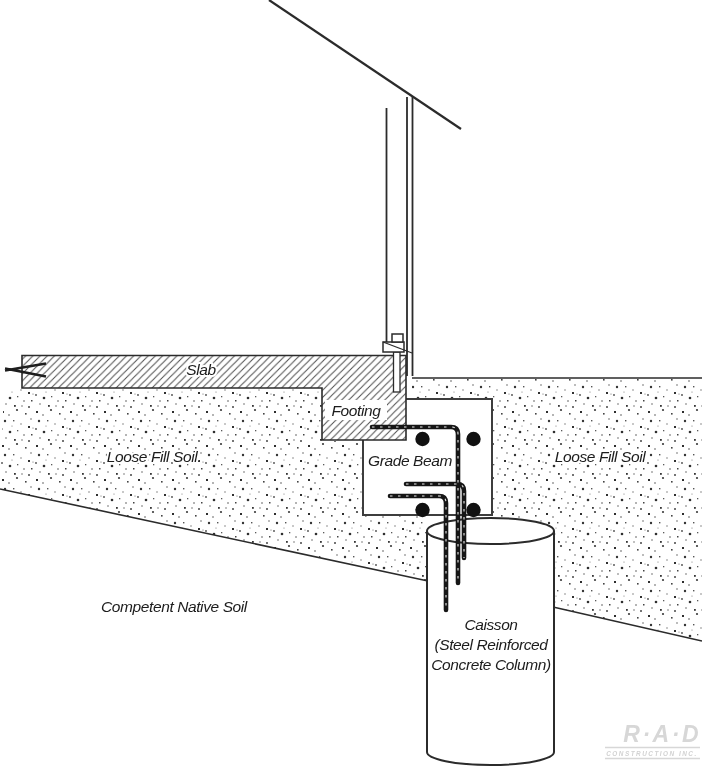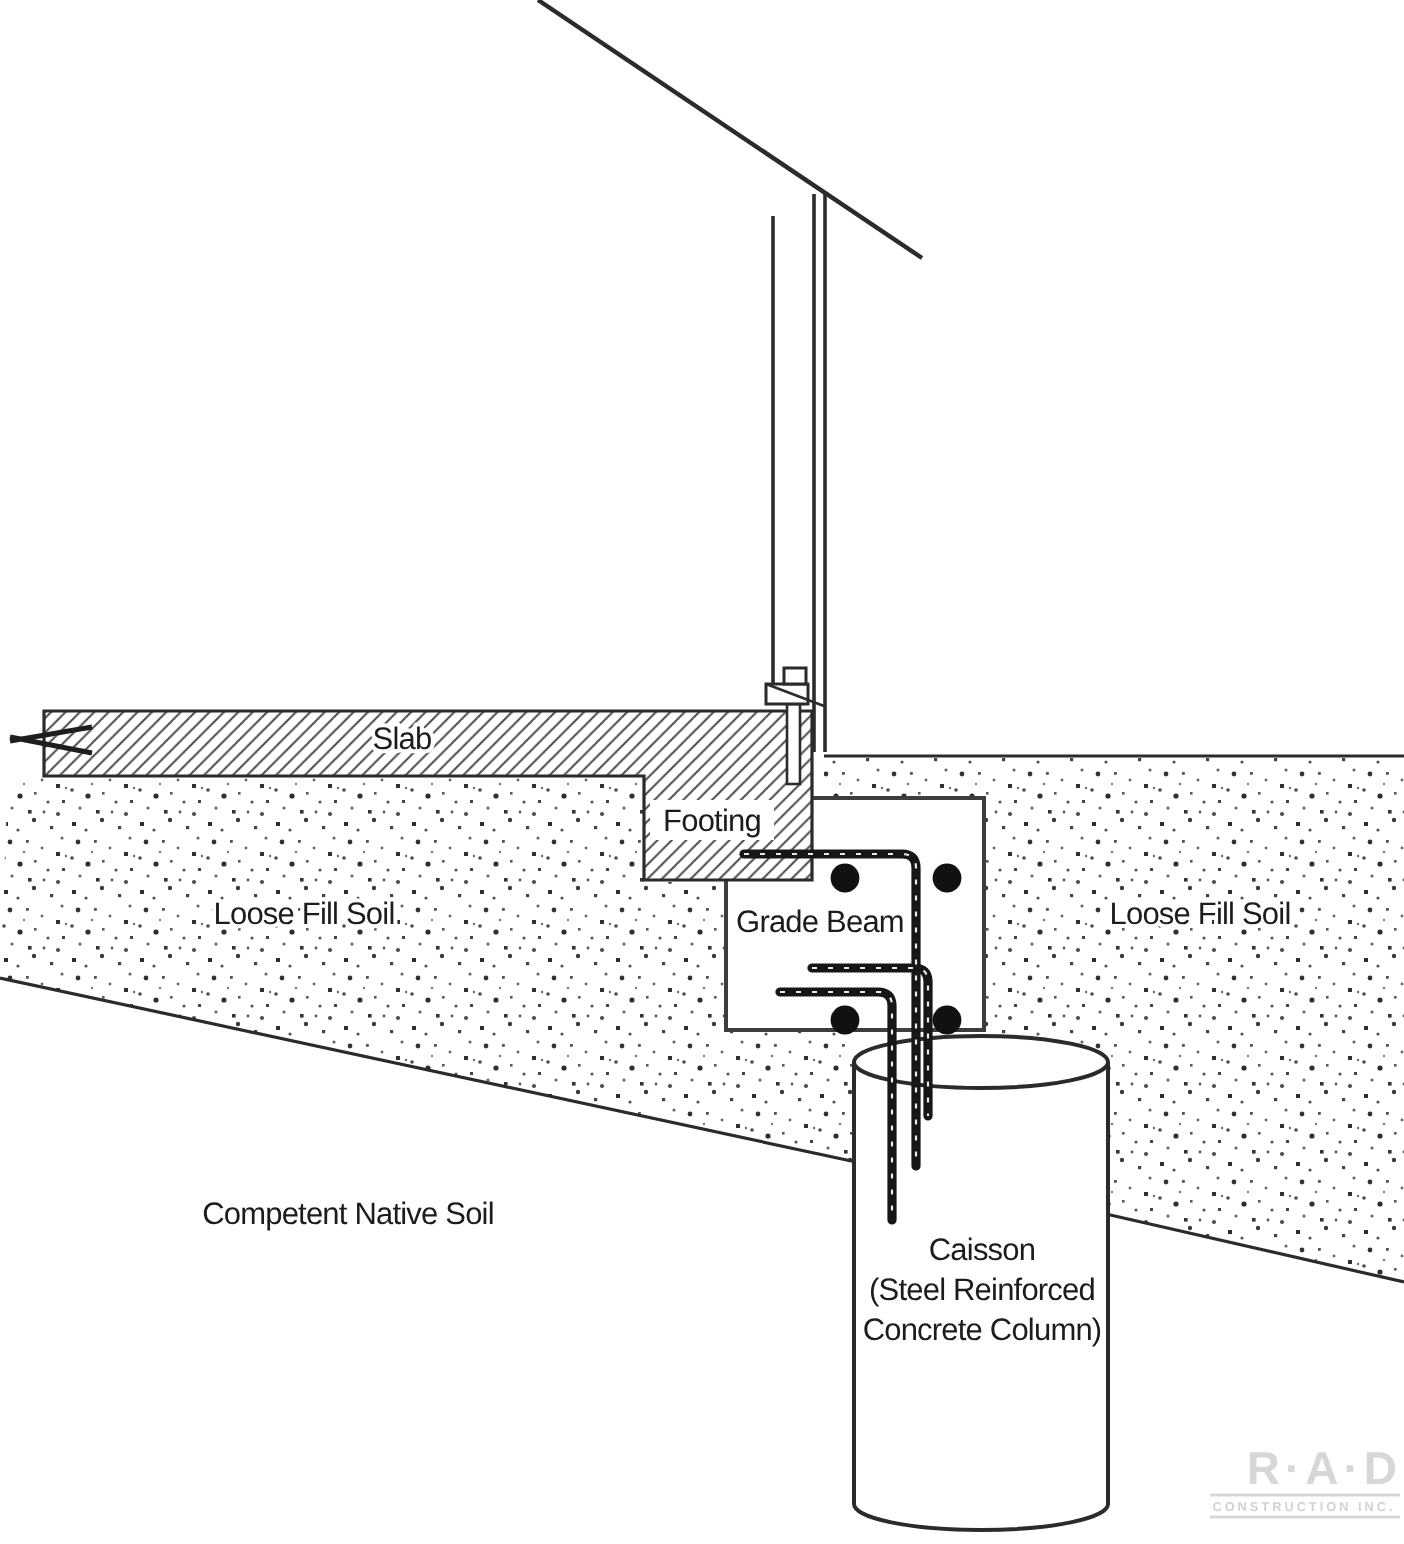--- a/index.html
+++ b/index.html
@@ -1,17 +1,17 @@
 <!DOCTYPE html>
 <html><head>
 <meta charset="utf-8">
 <style>
   html,body{margin:0;padding:0;background:#ffffff;}
   .stage{position:relative;width:702px;height:772px;background:#a16207;overflow:hidden;
-         font-family:"Liberation Sans", sans-serif;}
+         font-family:"Liberation Sans", sans-serif;font-style:italic;}
   svg{display:block;}
   text{font-family:"Liberation Sans", sans-serif;fill:#1c1c1c;letter-spacing:-0.4px;}
   .lbl{font-size:15.5px;paint-order:stroke;stroke:#ffffff;stroke-width:4px;stroke-linejoin:round;}
   .lbl-plain{font-size:15.5px;}
   .lbl-mid{text-anchor:middle;}
   .caisson-lbl{font-size:15.5px;text-anchor:middle;}
   .logo-main{font-size:23px;font-weight:bold;letter-spacing:2.5px;fill:#d7d7d7;text-anchor:end;}
   .logo-sub{font-size:6.4px;font-weight:bold;letter-spacing:1.5px;fill:#d2d2d2;text-anchor:middle;}
 </style>
 </head>

